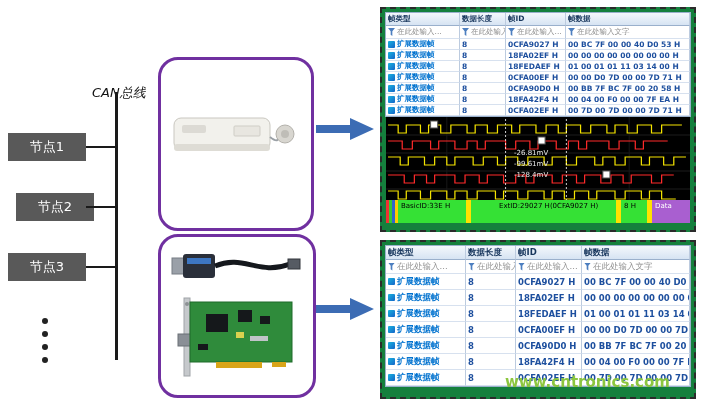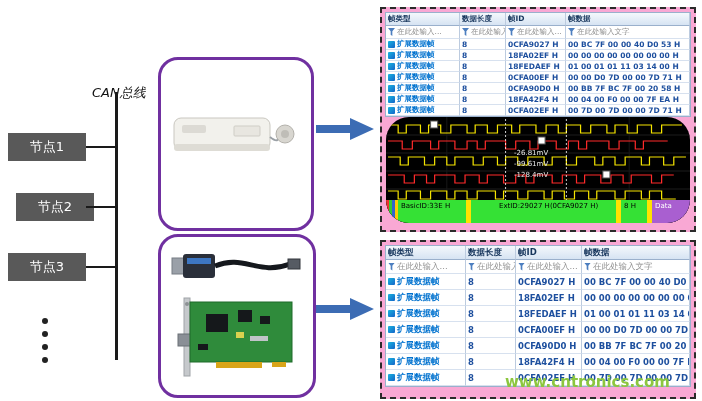--- a/index.html
+++ b/index.html
@@ -15,21 +15,21 @@
   .dot{position:absolute;left:42px;width:6px;height:6px;border-radius:50%;background:#222;}
 
   
   .devbox{position:absolute;border:3px solid #7030a0;border-radius:20px;background:#fff;}
   .devimg{position:absolute;}
 
   
   .arrow{position:absolute;}
 
   
-  .panel{position:absolute;border:2px dashed #2b2b2b;background:#f9a8d4;}
+  .panel{position:absolute;border:2px dashed #2b2b2b;background:#15803d;}
 
   
   .ttable{position:absolute;left:3px;top:3px;right:3px;border:1px solid #9ab0cc;background:#fff;}
   .thead,.tfilter,.trow{display:flex;}
   .tcell{box-sizing:border-box;border-right:1px solid #bccbdf;border-bottom:1px solid #d7e1ef;
          padding:0 2px;display:flex;align-items:center;overflow:hidden;white-space:nowrap;}
   .thead{background:linear-gradient(#f4f8fc,#d4e2f2);}
   .thead .tcell{color:#16355c;font-weight:700;border-bottom:1px solid #9ab0cc;}
   .tfilter .tcell{color:#909090;}
   .trow .c-type{color:#0072cf;font-weight:700;}
@@ -41,21 +41,21 @@
   .large{font-size:8.5px;}
   .large .thead,.large .tfilter{height:14px;}
   .large .trow{height:16px;}
   .large .c-type{width:80px;} .large .c-len{width:50px;} .large .c-id{width:66px;} .large .c-data{flex:1;}
   .funnel{display:inline-block;width:7px;height:8px;margin-right:2px;flex:none;background:#4d7fc0;
           clip-path:polygon(0 0,100% 0,62% 40%,62% 100%,38% 85%,38% 40%);}
   .row-icon{display:inline-block;width:7px;height:7px;margin-right:2px;flex:none;border-radius:1px;
             background:linear-gradient(135deg,#19b5e0,#1464c8);}
 
   
-  .scope{position:absolute;left:4px;right:4px;top:108px;height:106px;background:#000;overflow:hidden;border-radius:23px;}
+  .scope{position:absolute;left:4px;right:4px;top:108px;height:106px;background:#000;overflow:hidden;}
   .scope svg{position:absolute;left:0;top:0;}
   .meas{position:absolute;color:#e8e8e8;font-size:7px;line-height:9px;}
   .m0{left:128px;top:32px;} .m1{left:128px;top:43px;} .m2{left:128px;top:54px;}
   .decode{position:absolute;left:0;right:0;bottom:0;height:23px;background:#000;display:flex;align-items:stretch;}
   .dicon{width:12px;flex:none;background:linear-gradient(90deg,#e33 0 25%,#3c3 25% 50%,#36c 50% 75%,#fc0 75%);}
   .dsegs{flex:1;display:flex;}
   .dseg{font-size:7px;line-height:13px;padding:0 3px;white-space:nowrap;overflow:hidden;}
   .dseg0{width:62px;flex:none;} .dseg1{flex:1;padding-left:28px;} .dseg2{width:20px;flex:none;} .dseg3{width:32px;flex:none;}
   .dsep{width:5px;flex:none;background:#ffe200;}
 

